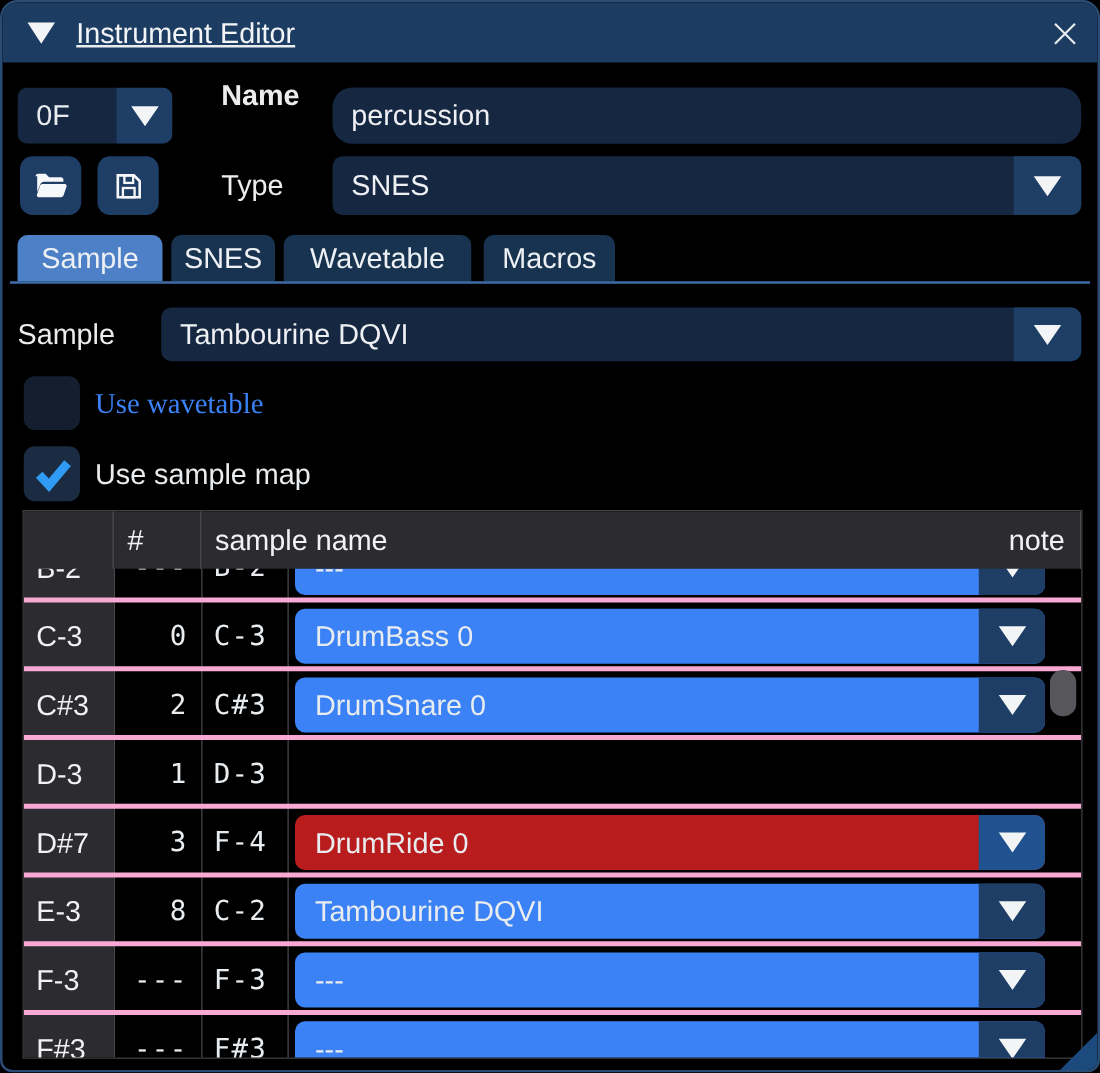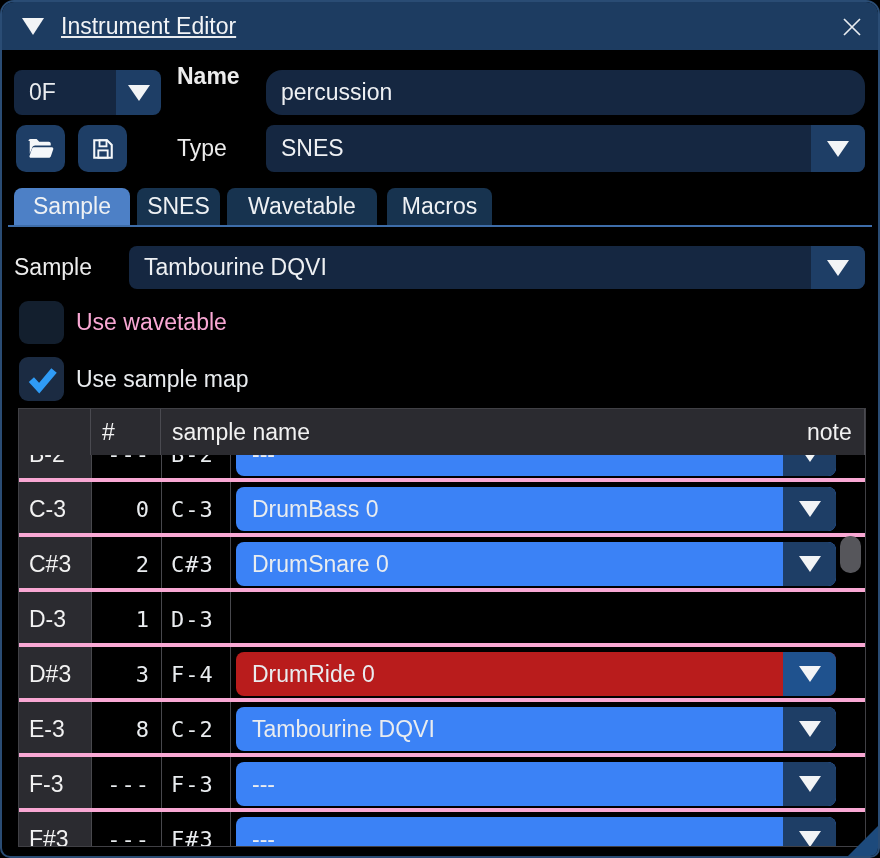--- a/index.html
+++ b/index.html
@@ -18,21 +18,21 @@
     border-top:17px solid #f2f4f6; margin-left:20px;}
   .title-text{margin-left:17px; font-size:23px; color:#f2f4f6;}
   .close-btn{position:absolute; right:10px; top:9px; width:32px; height:32px; display:flex;
     align-items:center; justify-content:center;}
 
   
   .label{position:absolute; display:flex; align-items:center; font-size:23px; color:#ececec;}
   .tri-down{width:0;height:0;border-left:11px solid transparent;border-right:11px solid transparent;
     border-top:16px solid #f2f4f6;}
 
-  .inst-combo{position:absolute; left:12px; top:68px; width:147px; height:45px; display:flex;
+  .inst-combo{position:absolute; left:12px; top:68px; width:124px; height:45px; display:flex;
     border-radius:8px; overflow:hidden;}
   .inst-combo .val{flex:1; background:#152741; display:flex; align-items:center; padding-left:15px; font-size:23px;}
   .inst-combo .arr{width:45px; background:#1e3e66; display:flex; align-items:center; justify-content:center;}
 
   .text-input{position:absolute; display:flex; align-items:center; padding-left:15px; font-size:23px;
     background:#152741; border-radius:16px; color:#eef0f3;}
 
   .icon-btn{position:absolute; width:49px; height:47px; background:#1e3e66; border-radius:10px;
     display:flex; align-items:center; justify-content:center;}
 
@@ -45,21 +45,21 @@
   .tab{position:absolute; top:186px; height:37px; background:#17334f; border-radius:8px 8px 0 0;
     display:flex; align-items:center; justify-content:center; font-size:23px; color:#eef1f4;}
   .tab.active{background:#4d80c6;}
   .tab-underline{position:absolute; top:223px; left:6px; right:6px; height:2px; background:#3e6da9;}
 
   
   .checkbox{position:absolute; width:45px; border-radius:9px;}
   .cb-off{left:17px; top:299px; height:43px; background:#131f2e;}
   .cb-on{left:17px; top:355px; height:44px; background:#1b2b42; display:flex; align-items:center; justify-content:center;}
   .cb-label{position:absolute; left:74px; height:43px; display:flex; align-items:center; font-size:23px;}
-  .cb-label.disabled{color:#f9a8d4;}
+  .cb-label.disabled{color:#3b82f6;font-family:Liberation Serif, serif;}
 
   
   .table{position:absolute; left:16px; top:406px; width:848px; height:439px; background:#000;
     border:1px solid #404045; overflow:hidden;}
   .col1-strip{position:absolute; left:0; top:0; bottom:0; width:72px; background:#2b2b30; z-index:1;}
   .vline{position:absolute; top:0; bottom:0; width:1px; background:#48484d; z-index:2;}
   .rows{position:absolute; left:0; right:0; top:18px; z-index:3;}
   .map-row{position:relative; height:55px; border-bottom:4px solid #f9a8d4;}
   .cell-key{position:absolute; left:10px; top:0; height:54px; display:flex; align-items:center;
     font-size:23px; color:#f2f2f2;}
@@ -195,21 +195,21 @@
               <div class="tri-down"></div>
             </div>
     </div>
   </div>
         <div class="map-row">
     <div class="cell-key">D-3</div>
     <div class="cell-num">1</div>
     <div class="cell-note">D-3</div>
   </div>
         <div class="map-row hl">
-    <div class="cell-key">D#3</div>
+    <div class="cell-key">D#7</div>
     <div class="cell-num">3</div>
     <div class="cell-note">F-4</div>
     <div class="cell-combo">
       <span>DrumRide 0</span>
       <div class="arrbox">
               <div class="tri-down"></div>
             </div>
     </div>
   </div>
         <div class="map-row">

